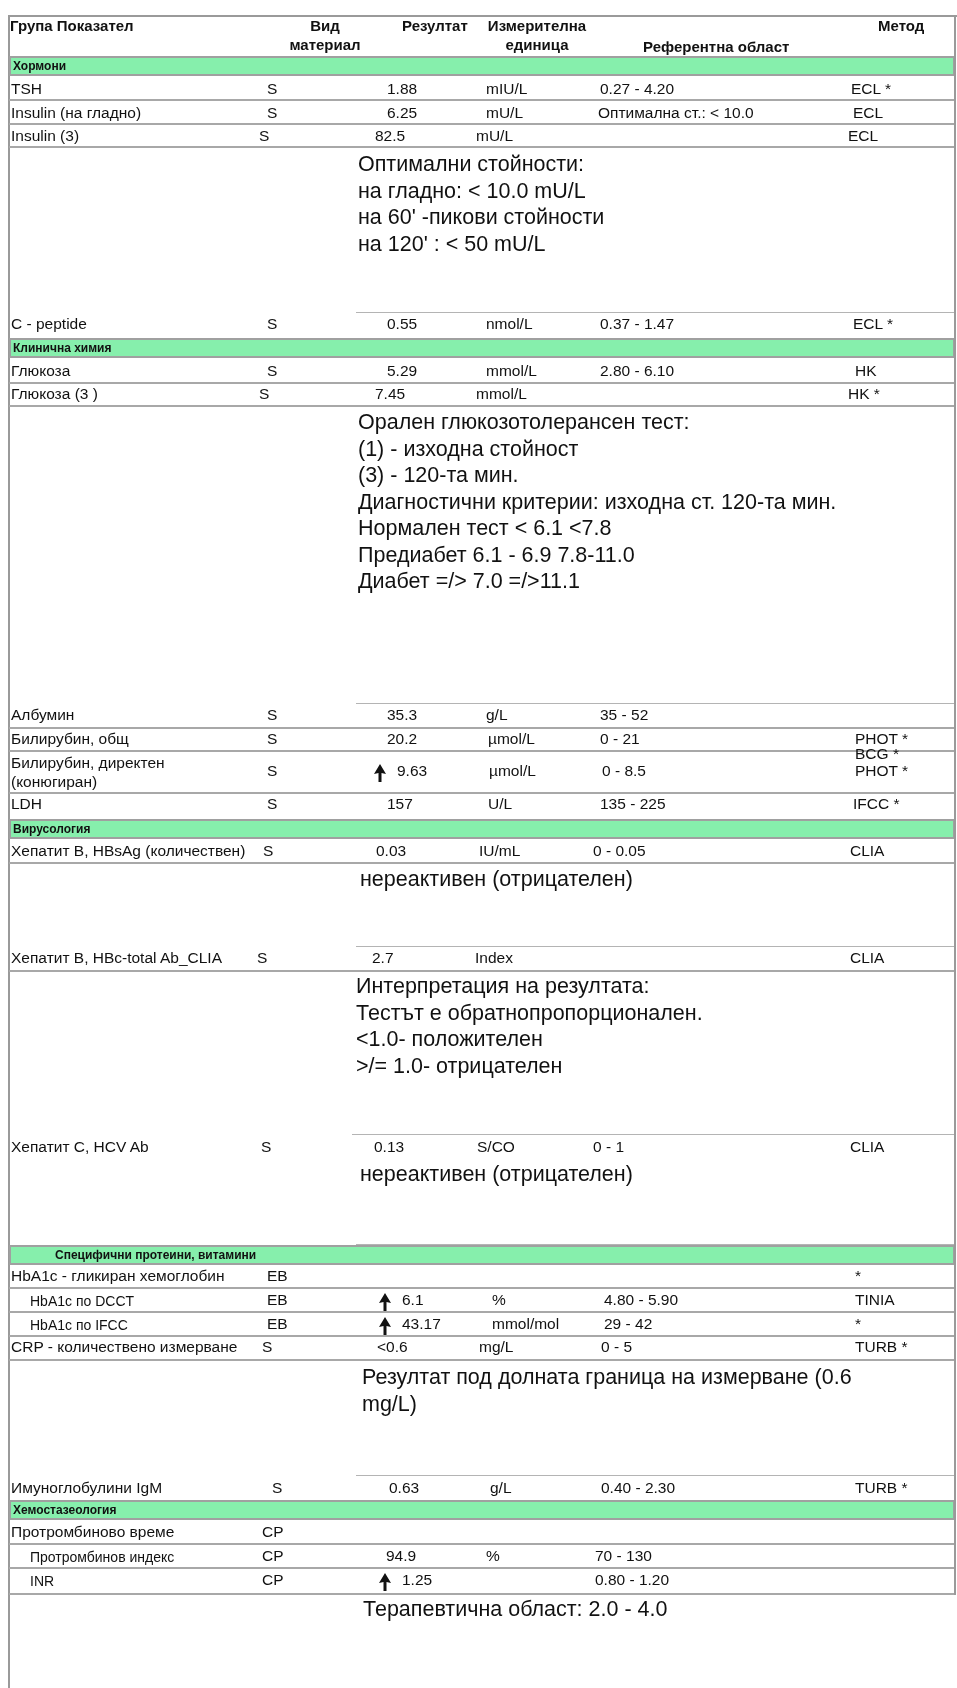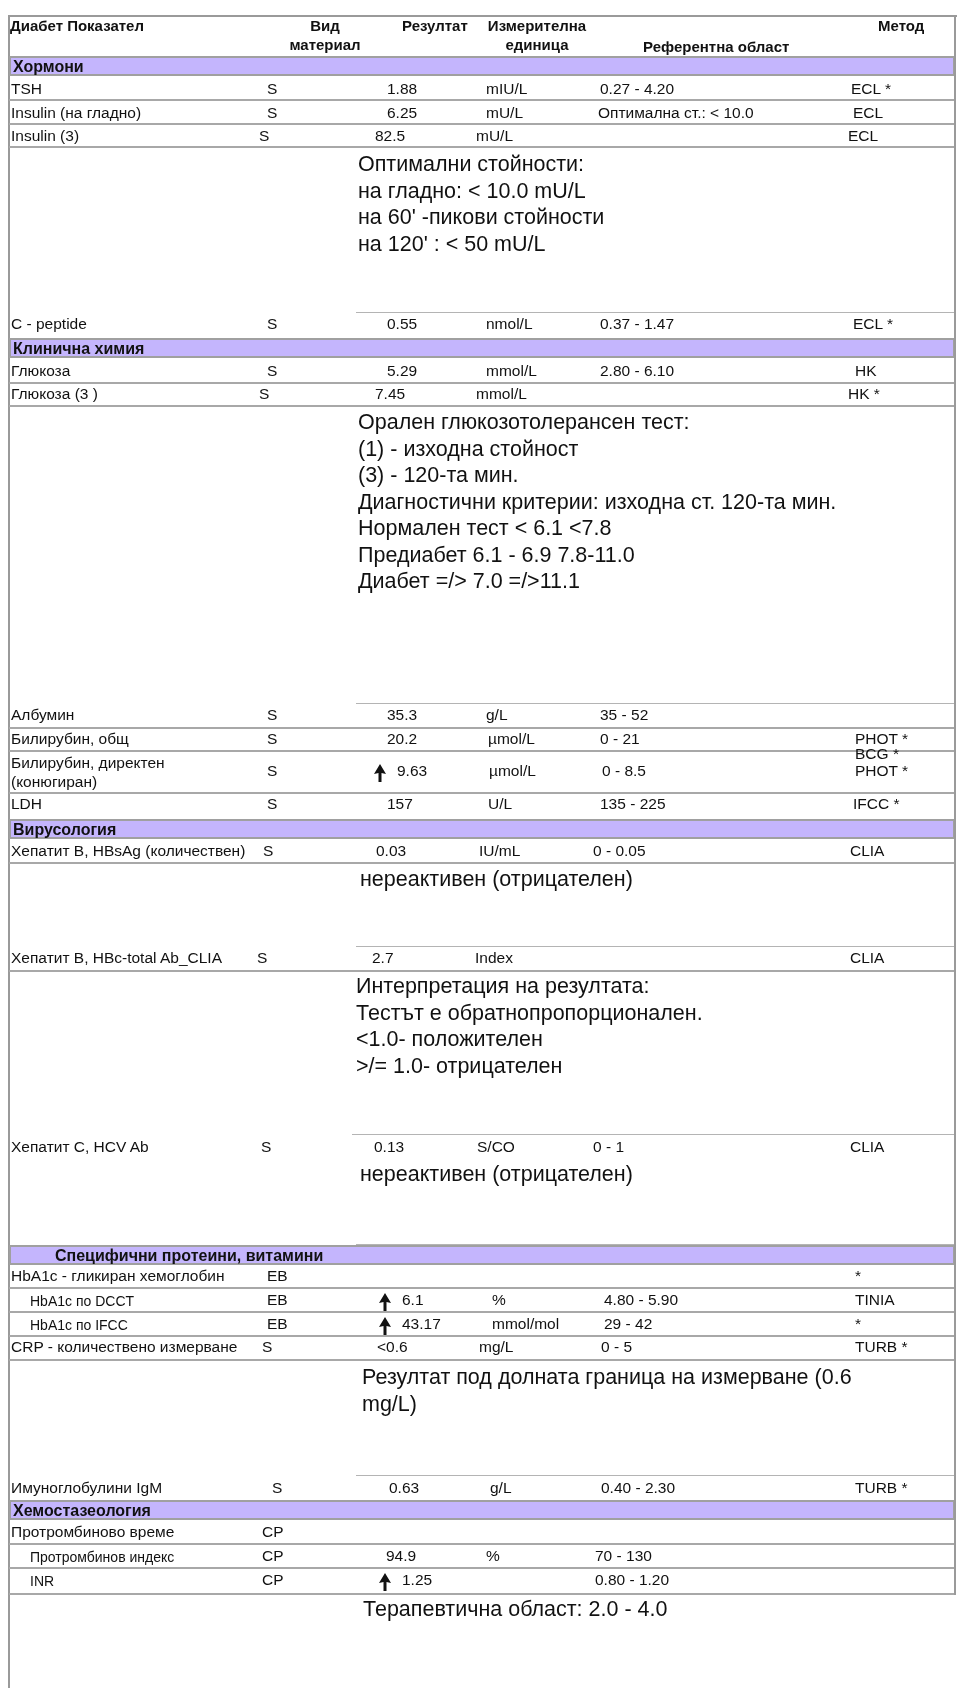--- a/index.html
+++ b/index.html
@@ -3,36 +3,36 @@
 <meta charset="utf-8">
 <style>
   html, body { margin: 0; padding: 0; background: #ffffff; }
   body { width: 957px; height: 1688px; position: relative; overflow: hidden;
          font-family: "Liberation Sans", "DejaVu Sans", sans-serif; color: #111; }
   .frame { position: absolute; left: 8px; top: 15px; width: 949px; height: 1680px;
            border-left: 2px solid #9a9a9a; border-top: 2px solid #9a9a9a; box-sizing: border-box; }
   .hdr { position: absolute; font-weight: bold; font-size: 15px; line-height: 19px; }
   .hline { position: absolute; height: 0; border-top: 2px solid #a8a8a8; }
   .hline.thin { border-top: 1.5px solid #b4b4b4; }
-  .section { position: absolute; left: 9px; width: 946px; height: 20px; background: #c4b5fd;
-             border: 2px solid #a0a0a0; box-sizing: border-box; font-weight: bold; font-size: 16px;
+  .section { position: absolute; left: 9px; width: 946px; height: 20px; background: #86efac;
+             border: 2px solid #a0a0a0; box-sizing: border-box; font-weight: bold; font-size: 12px;
              line-height: 17px; padding-left: 2px; }
   .cell { position: absolute; font-size: 15.5px; line-height: 18px; white-space: nowrap; }
   .cell.small { font-size: 14px; }
   .note { position: absolute; left: 358px; font-size: 21.5px; line-height: 26.5px; white-space: pre; }
   .arrow { display: inline-block; width: 0; height: 0; position: relative; margin-right: 10px; vertical-align: middle; }
   .arrow svg { position: absolute; left: -14px; top: -9px; }
   .rborder { position: absolute; right: 1px; width: 2px; background: #9a9a9a; }
 </style>
 </head>
 <body>
 
 <div class="frame"></div>
 
-<div class="hdr" style="left:10px;top:16px;">Диабет Показател</div>
+<div class="hdr" style="left:10px;top:16px;">Група Показател</div>
 <div class="hdr" style="left:285px;top:16px;width:80px;text-align:center;white-space:normal;">Вид материал</div>
 <div class="hdr" style="left:402px;top:16px;">Резултат</div>
 <div class="hdr" style="left:482px;top:16px;width:110px;text-align:center;white-space:normal;">Измерителна единица</div>
 <div class="hdr" style="left:643px;top:16px;margin-top:21px;">Референтна област</div>
 <div class="hdr" style="left:878px;top:16px;">Метод</div>
 
 <div class="section" style="top:56px;">Хормони</div>
 <div class="section" style="top:338px;">Клинична химия</div>
 <div class="section" style="top:819px;">Вирусология</div>
 <div class="section" style="top:1245px;padding-left:44px;">Специфични протеини, витамини</div>

